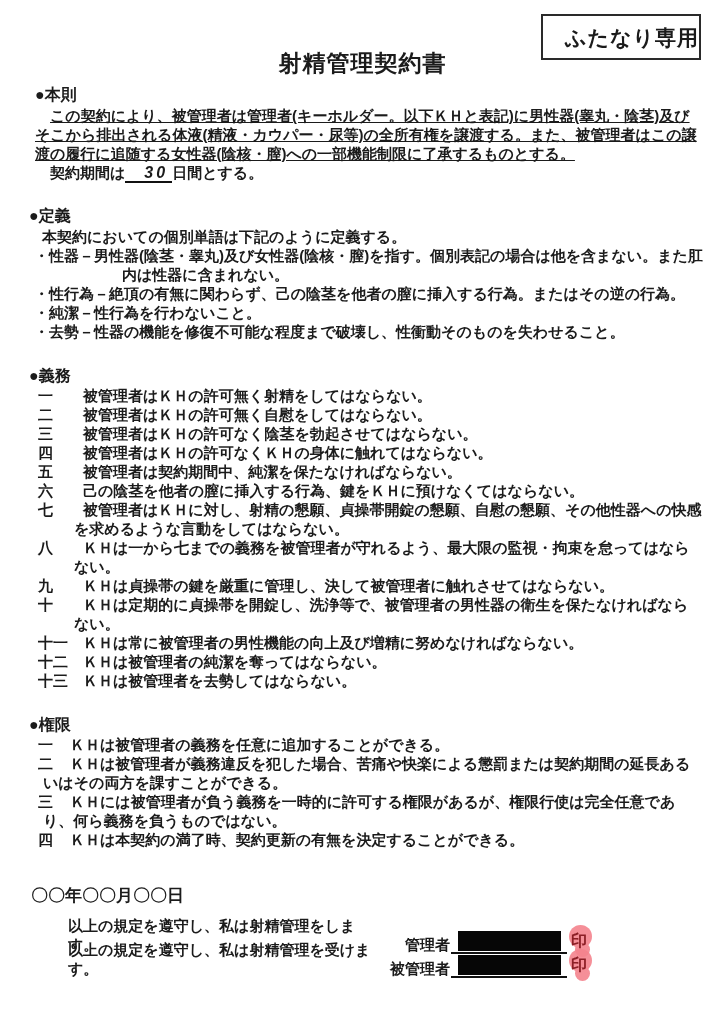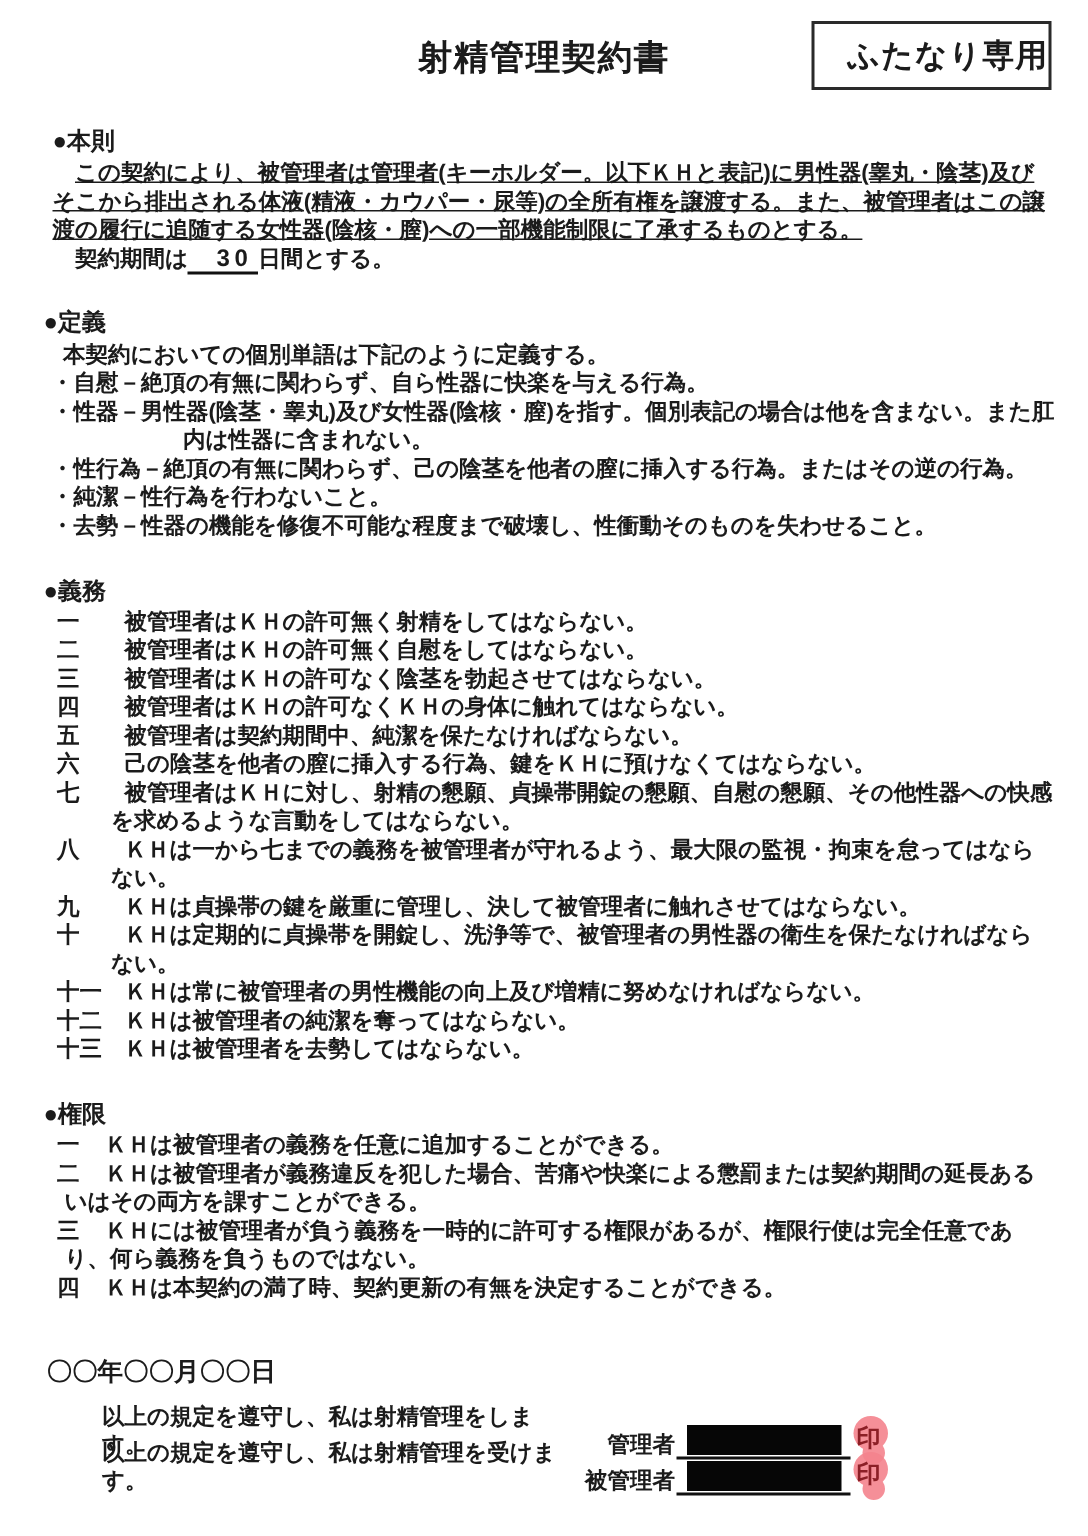--- a/index.html
+++ b/index.html
@@ -12,21 +12,21 @@
     color: #1b1b1b;
     font-family: "Liberation Sans", "DejaVu Sans", sans-serif;
     font-weight: 700;
     font-size: 15px;
     line-height: 19px;
   }
   
   .doc-header { position: relative; height: 64px; }
   .doc-title {
     margin: 0;
-    padding-top: 26px;
+    padding-top: 51px;
     text-align: center;
     font-size: 23px;
     line-height: 24px;
     letter-spacing: 1px;
   }
   .corner-box {
     position: absolute;
     top: 14px;
     right: 24px;
     width: 156px;
@@ -47,20 +47,21 @@
   .sec-gimu    { margin-top: 24px; }
   .sec-kengen  { margin-top: 24px; }
 
   .honsoku-body { margin: 1px 0 0 0; text-indent: 15px; text-decoration: underline; }
   .period-line { margin: 0 0 0 0; text-indent: 15px; }
   .fill-value {
     display: inline-block;
     min-width: 34px;
     text-align: right;
     border-bottom: 2px solid #111;
+    font-style: italic;
     font-weight: 700;
     font-size: 16px;
     letter-spacing: 3px;
     padding: 0 4px;
     line-height: 17px;
   }
 
   .teigi-intro { margin: 1px 0 0 13px; }
   .teigi-list { margin: 0 0 0 5px; }
   .teigi-item { margin: 0; padding-left: 88px; text-indent: -88px; }
@@ -134,21 +135,20 @@
   <div class="section sec-honsoku">
     <p class="sec-heading">●本則</p>
     <p class="honsoku-body">この契約により、被管理者は管理者(キーホルダー。以下ＫＨと表記)に男性器(睾丸・陰茎)及びそこから排出される体液(精液・カウパー・尿等)の全所有権を譲渡する。また、被管理者はこの譲渡の履行に追随する女性器(陰核・膣)への一部機能制限に了承するものとする。</p>
     <p class="period-line"><span>契約期間は</span><span class="fill-value">30</span><span>日間とする。</span></p>
   </div>
 
   <div class="section sec-teigi">
     <p class="sec-heading">●定義</p>
     <p class="teigi-intro">本契約においての個別単語は下記のように定義する。</p>
     <div class="teigi-list">
-      <p class="teigi-item">・自慰－絶頂の有無に関わらず、自ら性器に快楽を与える行為。</p>
       <p class="teigi-item">・性器－男性器(陰茎・睾丸)及び女性器(陰核・膣)を指す。個別表記の場合は他を含まない。また肛内は性器に含まれない。</p>
       <p class="teigi-item">・性行為－絶頂の有無に関わらず、己の陰茎を他者の膣に挿入する行為。またはその逆の行為。</p>
       <p class="teigi-item">・純潔－性行為を行わないこと。</p>
       <p class="teigi-item">・去勢－性器の機能を修復不可能な程度まで破壊し、性衝動そのものを失わせること。</p>
     </div>
   </div>
 
   <div class="section sec-gimu">
     <p class="sec-heading">●義務</p>
     <div class="num-row gimu-row">

